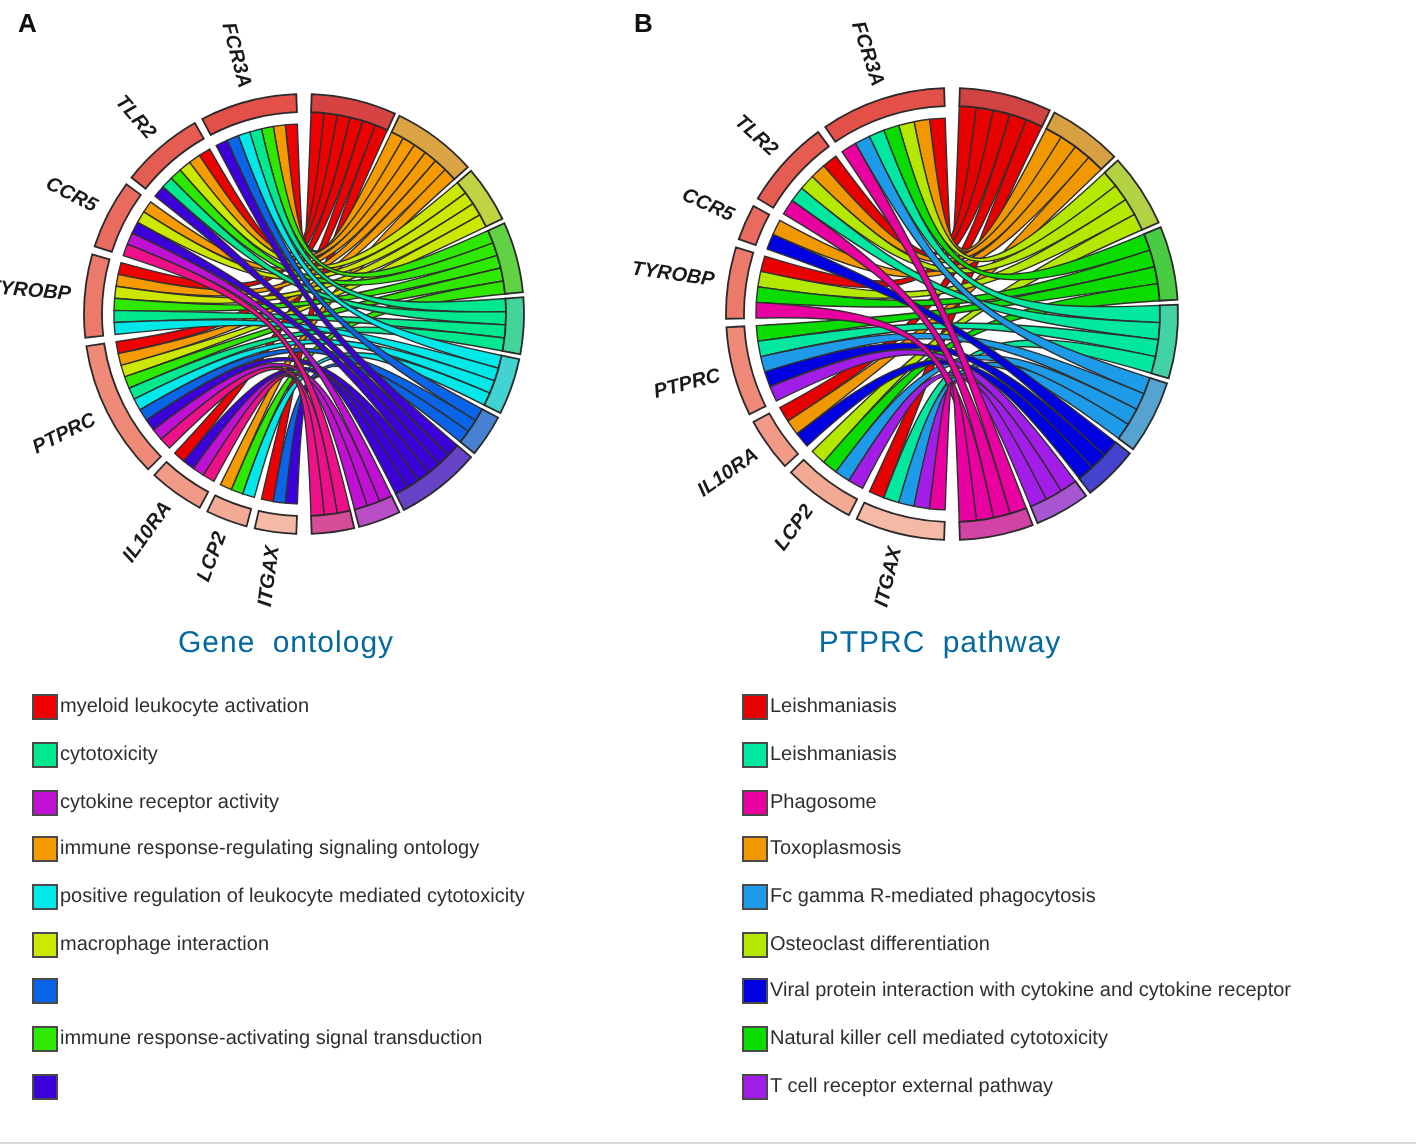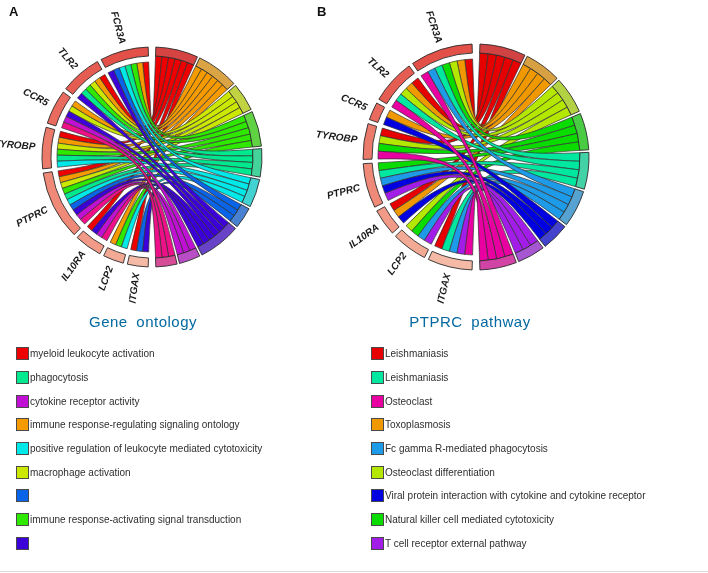--- a/index.html
+++ b/index.html
@@ -168,37 +168,37 @@
   <div id="title-a" class="chord-title">Gene ontology</div>
   <div id="title-b" class="chord-title">PTPRC pathway</div>
 
   <div id="legend-a" class="legend">
       <div class="legend-row">
         <div class="swatch" style="background: rgb(238, 0, 0);"></div>
         <span class="legend-label">myeloid leukocyte activation</span>
       </div>
       <div class="legend-row">
         <div class="swatch" style="background: rgb(0, 233, 143);"></div>
-        <span class="legend-label">phagocytosis</span>
+        <span class="legend-label">cytotoxicity</span>
       </div>
       <div class="legend-row">
         <div class="swatch" style="background: rgb(191, 16, 212);"></div>
         <span class="legend-label">cytokine receptor activity</span>
       </div>
       <div class="legend-row">
         <div class="swatch" style="background: rgb(245, 155, 0);"></div>
         <span class="legend-label">immune response-regulating signaling ontology</span>
       </div>
       <div class="legend-row">
         <div class="swatch" style="background: rgb(0, 232, 232);"></div>
         <span class="legend-label">positive regulation of leukocyte mediated cytotoxicity</span>
       </div>
       <div class="legend-row">
         <div class="swatch" style="background: rgb(204, 232, 0);"></div>
-        <span class="legend-label">macrophage activation</span>
+        <span class="legend-label">macrophage interaction</span>
       </div>
       <div class="legend-row">
         <div class="swatch" style="background: rgb(10, 100, 232);"></div>
       </div>
       <div class="legend-row">
         <div class="swatch" style="background: rgb(47, 232, 0);"></div>
         <span class="legend-label">immune response-activating signal transduction</span>
       </div>
       <div class="legend-row">
         <div class="swatch" style="background: rgb(60, 0, 216);"></div>
@@ -208,21 +208,21 @@
       <div class="legend-row">
         <div class="swatch" style="background: rgb(230, 0, 0);"></div>
         <span class="legend-label">Leishmaniasis</span>
       </div>
       <div class="legend-row">
         <div class="swatch" style="background: rgb(0, 232, 160);"></div>
         <span class="legend-label">Leishmaniasis</span>
       </div>
       <div class="legend-row">
         <div class="swatch" style="background: rgb(232, 0, 160);"></div>
-        <span class="legend-label">Osteoclast</span>
+        <span class="legend-label">Phagosome</span>
       </div>
       <div class="legend-row">
         <div class="swatch" style="background: rgb(240, 152, 0);"></div>
         <span class="legend-label">Toxoplasmosis</span>
       </div>
       <div class="legend-row">
         <div class="swatch" style="background: rgb(30, 155, 232);"></div>
         <span class="legend-label">Fc gamma R-mediated phagocytosis</span>
       </div>
       <div class="legend-row">

